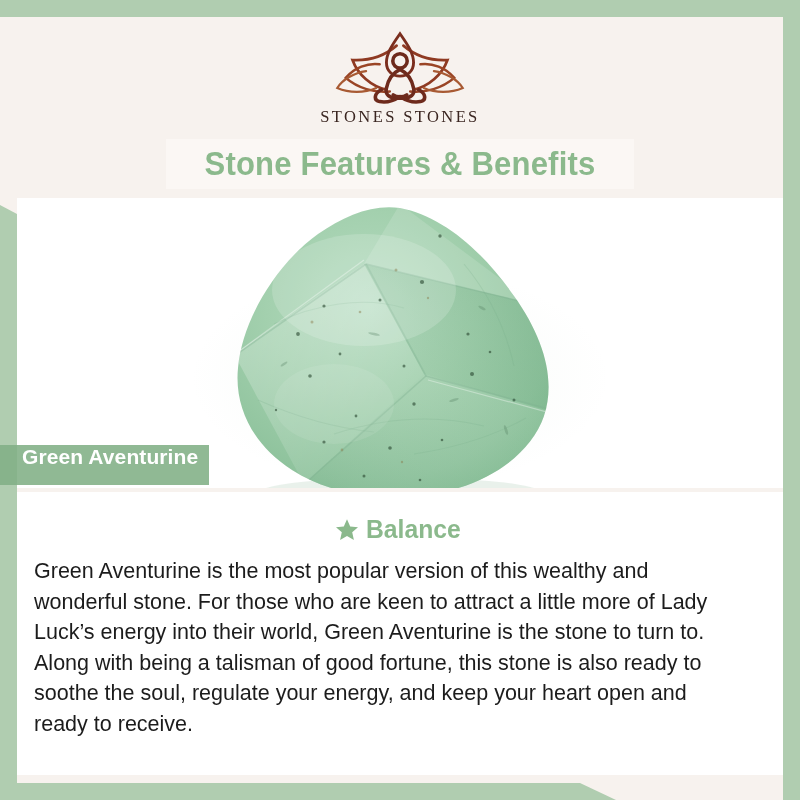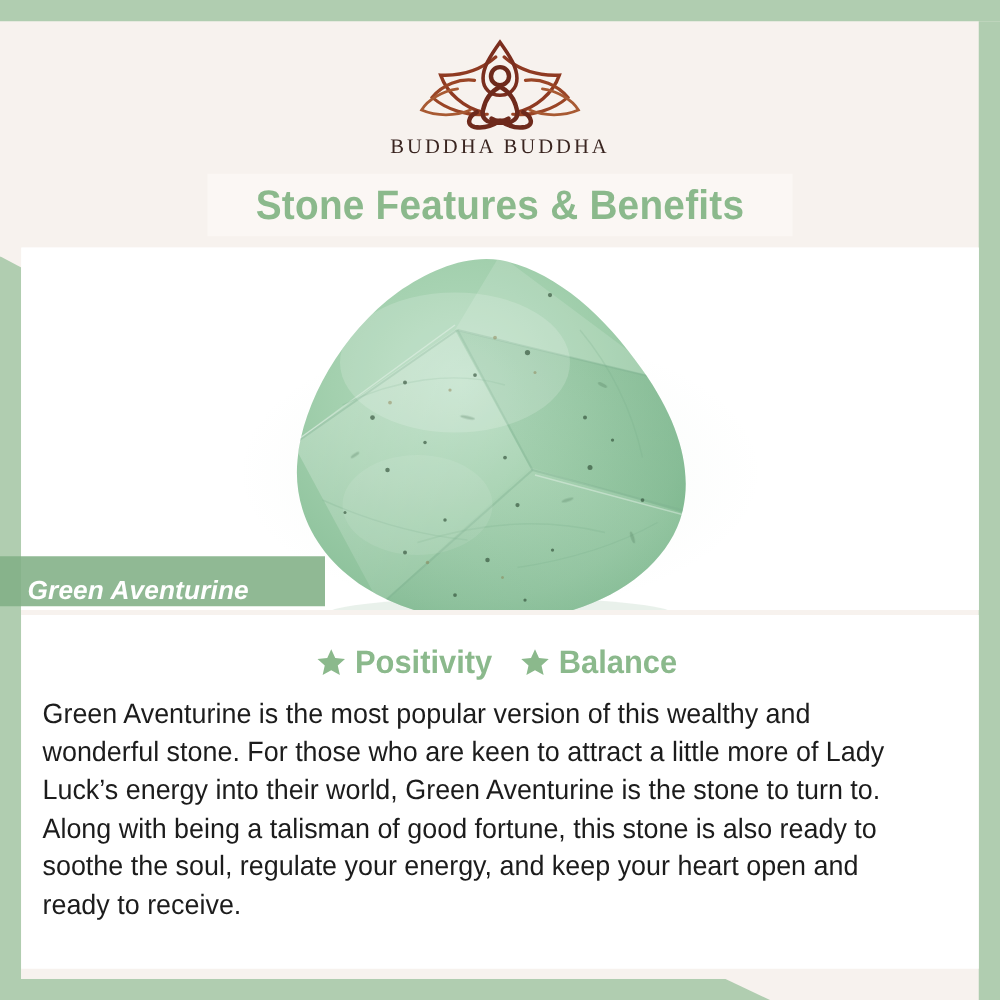--- a/index.html
+++ b/index.html
@@ -127,26 +127,25 @@
     transform: translateX(-50%);
     width: 372px;
     height: 300px;
   }
 
   
   .caption-bar {
     position: absolute;
     left: 0;
     top: 445px;
-    width: 260px;
+    width: 209px;
     height: 40px;
     background: rgba(129,175,133,0.88);
     display: flex;
-    align-items: flex-end;
-    font-style: italic;
+    align-items: flex-start;
   }
   .caption-text {
     margin-left: 22px;
     color: #ffffff;
     font-family: "Liberation Sans", sans-serif;
     font-weight: bold;
     font-size: 21px;
     letter-spacing: 0.1px;
     white-space: nowrap;
   }
@@ -238,21 +237,21 @@
 
         <circle cx="100" cy="40" r="8.5"></circle>
 
         <path d="M100 50 C92 54 86 62 84 72 C82 80 88 84 96 84 L104 84 C112 84 118 80 116 72 C114 62 108 54 100 50 Z"></path>
 
         <path d="M78 74 C70 78 68 86 76 88 C86 90 94 86 100 82 C106 86 114 90 124 88 C132 86 130 78 122 74"></path>
 
         <path d="M92 80 C96 83 104 83 108 80"></path>
       </g>
     </svg>
-    <div class="logo-word">BUDDHA BUDDHA</div>
+    <div class="logo-word">STONES STONES</div>
   </div>
 
   <div class="title-panel"></div>
   <div class="title-text">Stone Features &amp; Benefits</div>
 
   <div class="photo">
     <div class="photo-bg"></div>
     <svg class="stone" viewBox="0 0 372 300" aria-hidden="true">
       <defs>
         <radialGradient id="stoneFill" cx="42%" cy="34%" r="78%">
@@ -375,25 +374,19 @@
     <span class="caption-text">Green Aventurine</span>
   </div>
 
   <div class="body-panel"></div>
 
   <div class="benefits">
     <div class="benefit">
       <svg class="star" viewBox="0 0 24 24" aria-hidden="true">
         <path d="M12 1.3 L15.2 8.4 L23 9.2 L17.2 14.3 L18.9 22 L12 18.1 L5.1 22 L6.8 14.3 L1 9.2 L8.8 8.4 Z"></path>
       </svg>
-      <span class="benefit-label">Positivity</span>
-    </div>
-    <div class="benefit">
-      <svg class="star" viewBox="0 0 24 24" aria-hidden="true">
-        <path d="M12 1.3 L15.2 8.4 L23 9.2 L17.2 14.3 L18.9 22 L12 18.1 L5.1 22 L6.8 14.3 L1 9.2 L8.8 8.4 Z"></path>
-      </svg>
       <span class="benefit-label">Balance</span>
     </div>
   </div>
 
   <div class="paragraph">Green Aventurine is the most popular version of this wealthy and wonderful stone. For those who are keen to attract a little more of Lady Luck’s energy into their world, Green Aventurine is the stone to turn to. Along with being a talisman of good fortune, this stone is also ready to soothe the soul, regulate your energy, and keep your heart open and ready to receive.</div>
 
 </div>
 
 </body></html>

